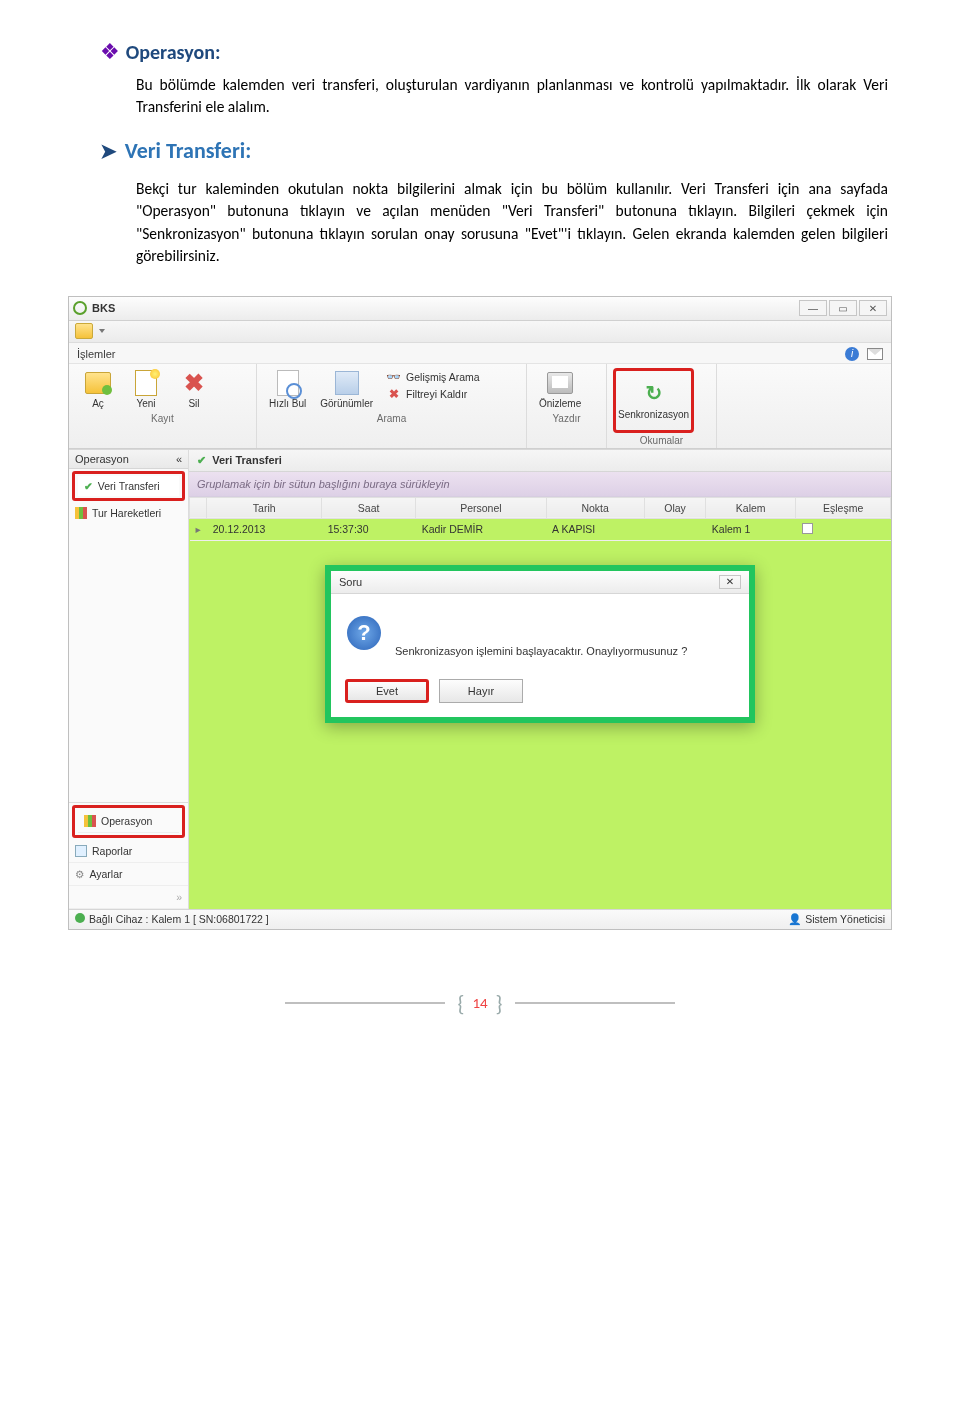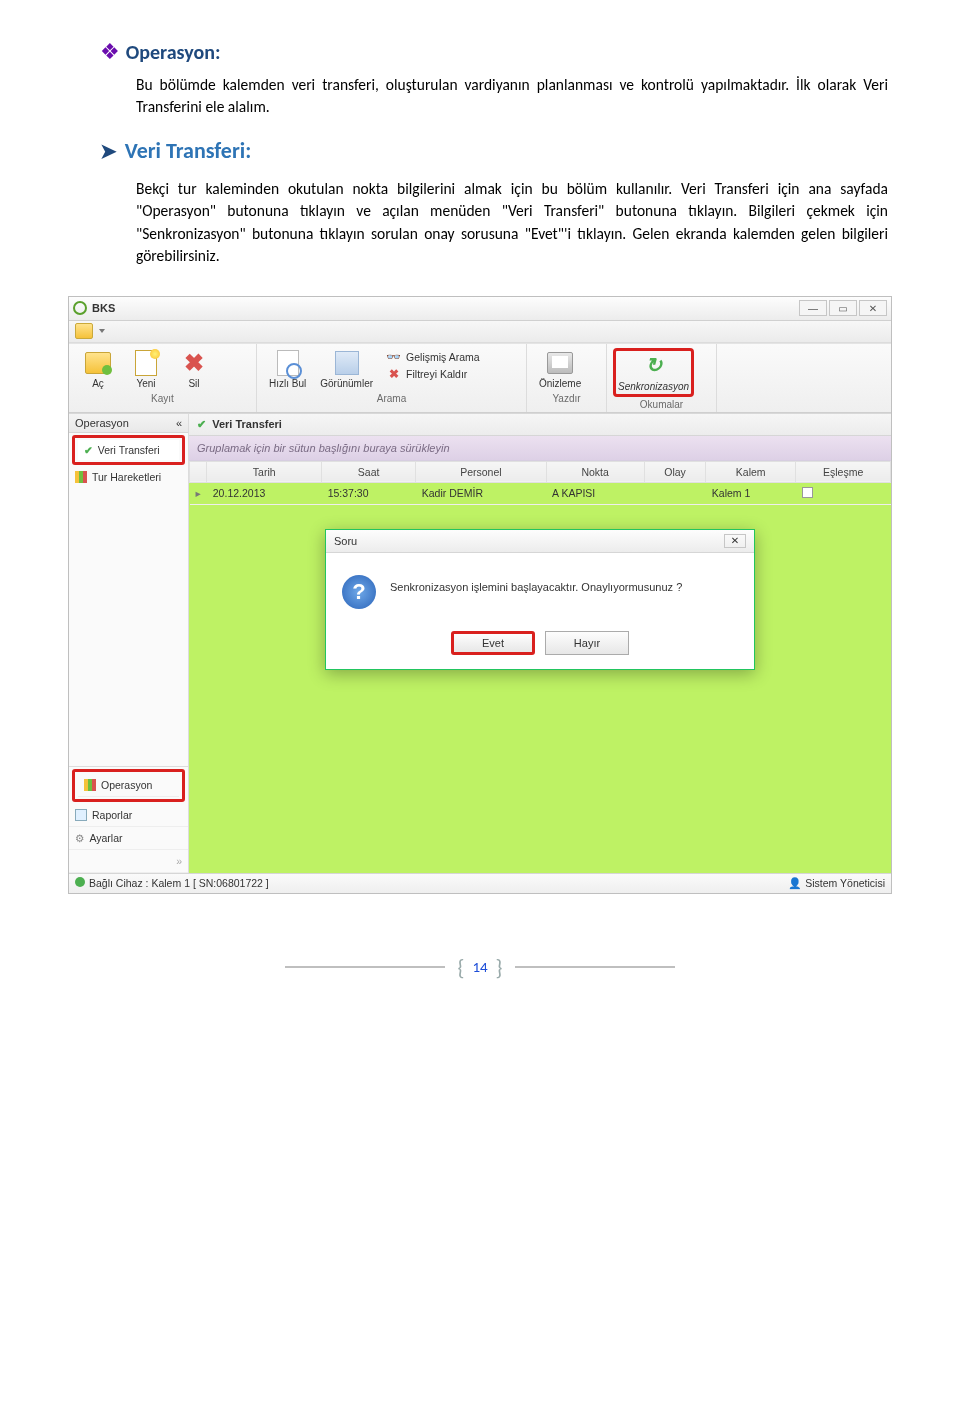--- a/index.html
+++ b/index.html
@@ -39,21 +39,21 @@
   .rgroup { border-right: 1px solid #dcdcdc; padding: 4px 6px 2px 6px; display: flex; flex-direction: column; }
   .rgroup-inner { display: flex; align-items: flex-start; gap: 2px; }
   .rbtn { display: flex; flex-direction: column; align-items: center; justify-content: flex-start; padding: 2px 6px; min-width: 46px; gap: 2px; }
   .rbtn .ic { width: 28px; height: 26px; display: flex; align-items: center; justify-content: center; }
   .rbtn .lbl { font-size: 10px; color: #333; text-align: center; }
   .rgroup-title { font-size: 10px; color: #6a6a6a; text-align: center; margin-top: 2px; }
   .stack { display: flex; flex-direction: column; gap: 3px; padding: 2px 6px; }
   .stack-row { display: flex; align-items: center; gap: 5px; font-size: 10.5px; color: #333; }
   .mini-ic { width: 14px; height: 14px; display: flex; align-items: center; justify-content: center; }
 
-  .red-box { border: 3px solid #d9201e; border-radius: 4px; padding: 2px 2px; font-style: italic; }
+  .red-box { border: 3px solid #d9201e; border-radius: 4px; padding: 10px 2px; }
 
   
   .ic-open { width: 26px; height: 22px; background: linear-gradient(#ffe38d,#f5c23a); border: 1px solid #c9a538; border-radius: 2px; position: relative; }
   .ic-open:before { content: ""; position: absolute; right: -2px; bottom: -2px; width: 10px; height: 10px; background: #6fbf3f; border-radius: 50%; }
   .ic-new { width: 22px; height: 26px; background: #fff; border: 1px solid #c9a538; position: relative; }
   .ic-new:before { content: ""; position: absolute; top: -2px; right: -4px; width: 10px; height: 10px; background: radial-gradient(#fff176,#fbc02d); border-radius: 50%; }
   .ic-del { font-size: 24px; color: #d9534f; font-weight: bold; }
   .ic-find { width: 22px; height: 26px; background: #fff; border: 1px solid #bbb; position: relative; }
   .ic-find:after { content: ""; position: absolute; right: -4px; bottom: -4px; width: 12px; height: 12px; border: 2px solid #5a8fd6; border-radius: 50%; }
   .ic-views { width: 24px; height: 24px; background: linear-gradient(#dfeaf7,#b9cfe9); border: 1px solid #9bb6d6; }
@@ -83,39 +83,39 @@
   .main-title { background: linear-gradient(#f6f6f6,#ececec); border-bottom: 1px solid #d6d6d6; padding: 4px 8px; display: flex; align-items: center; gap: 6px; font-weight: bold; }
   .group-hint { background: linear-gradient(#ece1f0,#ddd0e6); color: #7a6b84; font-size: 11px; padding: 6px 8px; border-bottom: 1px solid #d6cde0; font-style: italic; }
   table.grid { width: 100%; border-collapse: collapse; font-size: 10.5px; }
   table.grid th { background: linear-gradient(#f6f6f6,#ececec); text-align: center; font-weight: normal; padding: 4px 6px; border: 1px solid #e0e0e0; color: #444; }
   table.grid td { padding: 4px 6px; border-bottom: 1px solid #eee; }
   .row-ind { width: 10px; text-align: center; color: #777; }
   .chk { width: 11px; height: 11px; border: 1px solid #999; display: inline-block; background: #fff; }
 
   
   .dialog-shade { position: relative; margin: 24px auto 0 auto; width: 430px; }
-  .dialog { border: 1px solid #22c55e; background: #fff; box-shadow: 0 4px 16px rgba(0,0,0,.3); }
+  .dialog { border: 6px solid #22c55e; background: #fff; box-shadow: 0 4px 16px rgba(0,0,0,.3); }
   .dlg-title { background: linear-gradient(#fdfdfd,#ececec); border-bottom: 1px solid #d6d6d6; padding: 4px 8px; display: flex; justify-content: space-between; align-items: center; font-size: 11px; }
   .dlg-close { width: 22px; height: 14px; border: 1px solid #c6c6c6; display: flex; align-items: center; justify-content: center; font-size: 10px; }
   .dlg-body { padding: 22px 16px 12px 16px; display: flex; gap: 14px; align-items: flex-start; }
   .q-icon { width: 34px; height: 34px; border-radius: 50%; background: radial-gradient(#6fa8e8,#2a63b8); color: #fff; font-size: 22px; font-weight: bold; display: flex; align-items: center; justify-content: center; }
-  .dlg-text { font-size: 11px; color: #333; padding-top: 6px; }
-  .dlg-buttons { padding: 10px 14px 14px 14px; display: flex; justify-content: center; gap: 10px; }
+  .dlg-text { font-size: 11px; color: #333; padding-top: 6px; margin-top: 23px; }
+  .dlg-buttons { padding: 10px 14px 14px 14px; display: flex; justify-content: flex-start; gap: 10px; }
   .dlg-btn { min-width: 84px; height: 24px; border: 1px solid #ababab; background: linear-gradient(#fdfdfd,#e7e7e7); font-size: 11px; display: flex; align-items: center; justify-content: center; }
   .dlg-btn.red { border: 3px solid #d9201e; border-radius: 3px; }
 
   .statusbar { border-top: 1px solid #d6d6d6; background: linear-gradient(#fafafa,#efefef); padding: 3px 6px; display: flex; justify-content: space-between; align-items: center; font-size: 10.5px; }
   .dot-green { width: 10px; height: 10px; border-radius: 50%; background: #4caf50; display: inline-block; margin-right: 4px; }
   .user-ic::before { content: "👤"; font-size: 11px; margin-right: 3px; }
 
   
   .page-footer { margin-top: 60px; display: flex; align-items: center; justify-content: center; gap: 12px; }
   .pf-line { height: 2px; background: #bfbfbf; width: 160px; }
   .pf-brace { color: #9aa; font-size: 22px; display: flex; align-items: center; gap: 8px; }
-  .pf-num { color: #1d4ed8; font-size: 15px; }
+  .pf-num { color: #ef4444; font-size: 15px; }
 </style>
 </head>
 <body>
 
 <div class="page">
 
   <div class="sub-head">
     <span class="diamond">❖</span>
     <span class="sub-head-text">Operasyon:</span>
   </div>
@@ -140,20 +140,27 @@
         <span class="win-btn">✕</span>
       </div>
     </div>
 
     <div class="toolstrip">
       <span class="folder-btn"></span>
       <span class="small-drop"></span>
     </div>
 
     <div class="ribbon-wrap">
+      <div class="ribbon-head">
+        <span class="ribbon-tab">İşlemler</span>
+        <div class="ribbon-right">
+          <span class="info-icon">i</span>
+          <span class="mail-icon"></span>
+        </div>
+      </div>
 
       <div class="ribbon">
 
         <div class="rgroup" style="flex:0 0 188px">
           <div class="rgroup-inner">
             <div class="rbtn">
               <div class="ic">
                   <span class="ic-open"></span>
                 </div>
               <span class="lbl">Aç</span>

